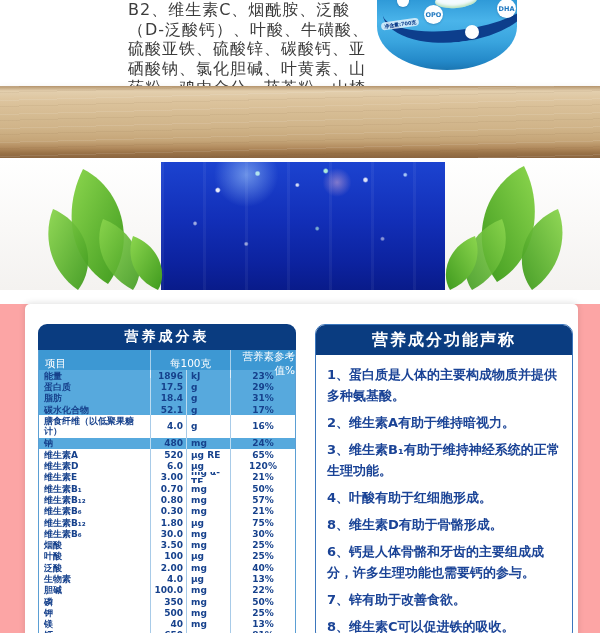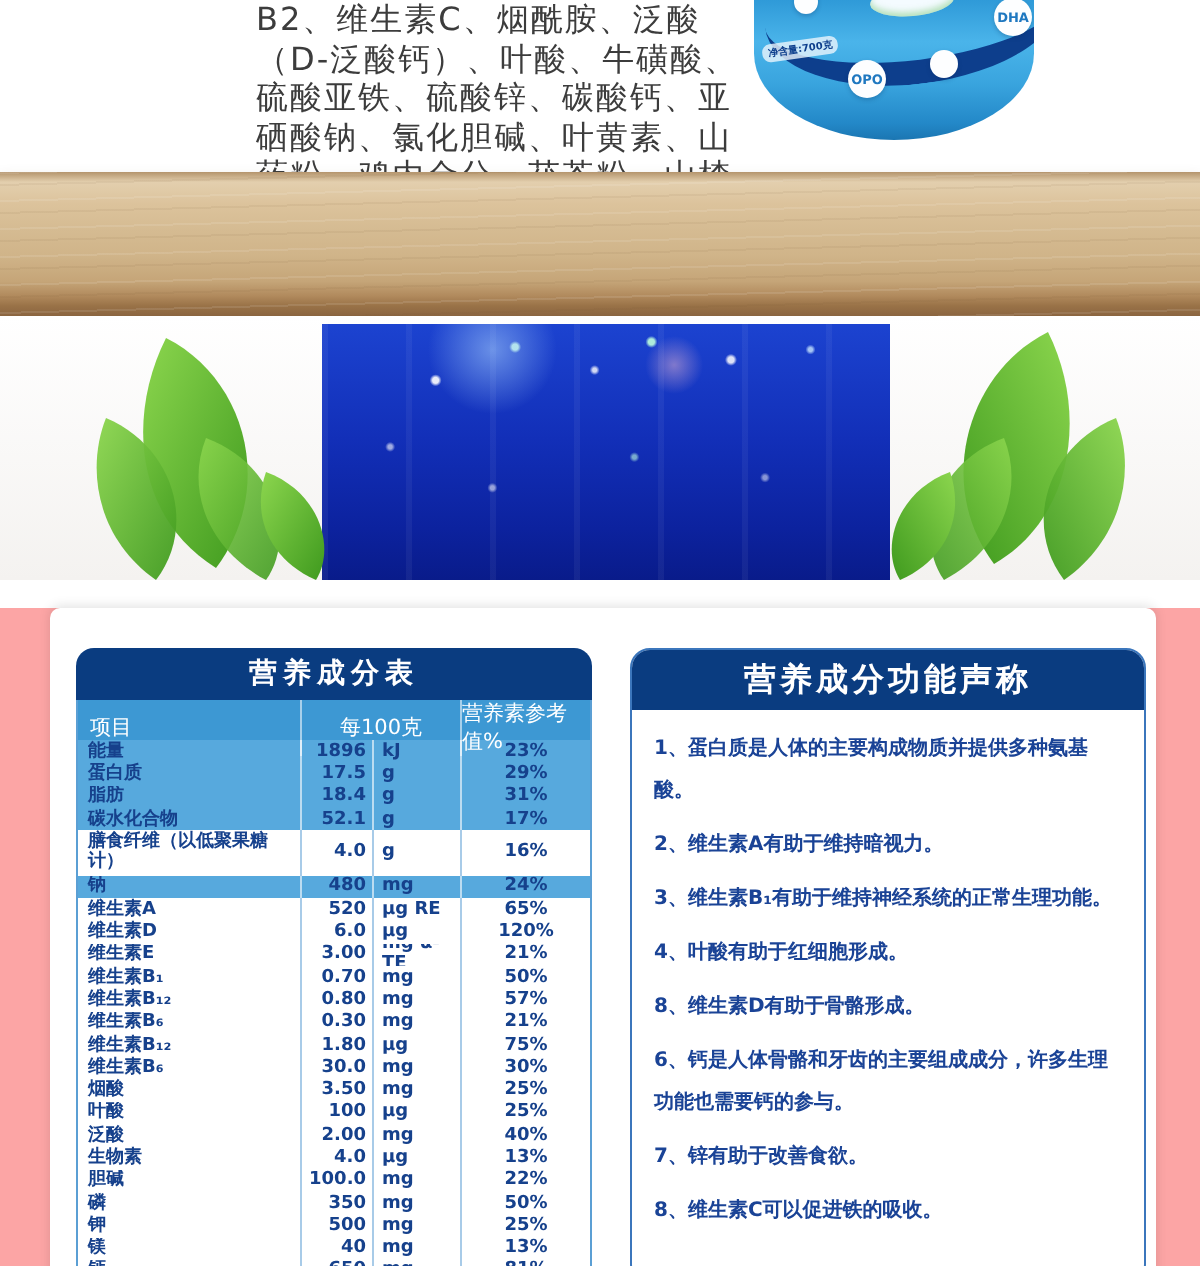--- a/index.html
+++ b/index.html
@@ -13,21 +13,21 @@
   .can-top{position:absolute;left:377px;top:0;width:140px;height:70px;overflow:hidden;
     border-radius:0 0 50% 50% / 0 0 62% 62%;
     background:linear-gradient(180deg,#2f9ad8 0%,#4ab4ea 30%,#39a4de 60%,#2388c8 88%,#1b76b2 100%);}
   .can-swoosh{position:absolute;left:5px;top:-32px;width:150px;height:62px;border-radius:50%;
     border:0 solid transparent;border-bottom:12px solid #0d3e8c;transform:rotate(-7deg);}
   .can-label-blob{position:absolute;left:58px;top:-7px;width:42px;height:15px;border-radius:50%;
     background:#f4fbff;transform:rotate(-5deg);box-shadow:inset 0 -2px 3px rgba(120,200,120,.5);}
   .badge-circle{position:absolute;border-radius:50%;background:#fdfeff;color:#1f78c0;
     display:flex;align-items:center;justify-content:center;font-weight:bold;
     box-shadow:0 1px 2px rgba(0,40,90,.25);}
-  .badge-opo{left:47px;top:30px;width:19px;height:19px;font-size:6.5px;}
+  .badge-opo{left:47px;top:5px;width:19px;height:19px;font-size:6.5px;}
   .badge-dha{left:120px;top:-1px;width:19px;height:19px;font-size:6.5px;}
   .badge-small{left:88px;top:25px;width:14px;height:14px;font-size:4px;color:#d06070;}
   .badge-partial{left:20px;top:-5px;width:12px;height:12px;}
   .net-content{position:absolute;left:4px;top:20px;padding:1px 3px;border-radius:4px;
     background:rgba(235,245,252,.8);color:#0d3e8c;font-size:5px;font-weight:bold;
     transform:rotate(-8deg);white-space:nowrap;}
 
   
   .wood-band{position:absolute;left:0;top:86px;width:600px;height:72px;
     background:linear-gradient(180deg,
@@ -70,39 +70,39 @@
   
   .ntable{position:absolute;left:13px;top:20px;width:258px;}
   .ntable-title{height:26px;background:#0a3c80;border-radius:9px 9px 0 0;color:#fff;
     font-size:14px;font-weight:bold;letter-spacing:3px;display:flex;align-items:center;justify-content:center;}
   .ntable-body{border:1px solid #5b9fd4;border-top:none;}
   .ntable-head{display:grid;grid-template-columns:112px 80px 1fr;height:20px;background:#3d98d3;
     color:#fff;font-size:10.5px;}
   .ntable-head div{display:flex;align-items:center;border-right:1px solid rgba(255,255,255,.55);}
   .ntable-head .h-item{padding-left:6px;}
   .ntable-head .h-per,.ntable-head .h-nrv{justify-content:center;}
-  .ntable-head .h-nrv{border-right:none;}
+  .ntable-head .h-nrv{border-right:none;text-align:right;}
   .nrow{display:grid;grid-template-columns:112px 36px 44px 1fr;height:11.3px;background:#fff;}
   .nrow.hl{background:#57a9dd;}
   .nrow.tall{height:22.6px;}
   .ncell{display:flex;align-items:center;overflow:hidden;
     font-size:9px;font-weight:bold;color:#16418c;border-right:1px solid #a8cbe8;}
   .nrow.hl .ncell{border-right-color:rgba(255,255,255,.6);}
   .ncell.c-name{padding-left:5px;line-height:10px;}
   .ncell.c-val{justify-content:flex-end;padding-right:3px;}
   .ncell.c-unit{padding-left:4px;}
   .ncell.c-nrv{justify-content:center;border-right:none;}
 
   
   .claims{position:absolute;left:290px;top:20px;width:258px;height:318px;
     border:1.5px solid #3b76bc;border-radius:10px;box-sizing:border-box;background:#fff;overflow:hidden;}
   .claims-title{height:30px;background:#0a3c80;border-radius:7px 7px 0 0;color:#fff;
     font-size:16px;font-weight:bold;letter-spacing:2px;display:flex;align-items:center;justify-content:center;}
   .claims-body{padding:9px 11px 0 11px;}
-  .claim-item{margin:0 0 6px 0;font-size:10px;font-weight:bold;color:#1a4396;line-height:21px;}
+  .claim-item{margin:0 0 6px 0;font-size:13px;font-weight:bold;color:#1a4396;line-height:21px;}
 </style>
 </head>
 <body>
 
 <div class="page">
 
   <p class="ingredients">B2、维生素C、烟酰胺、泛酸（D-泛酸钙）、叶酸、牛磺酸、硫酸亚铁、硫酸锌、碳酸钙、亚硒酸钠、氯化胆碱、叶黄素、山药粉、鸡内金分、茯苓粉、山楂粉</p>
 
   <div class="can-top">
     <div class="can-swoosh"></div>

